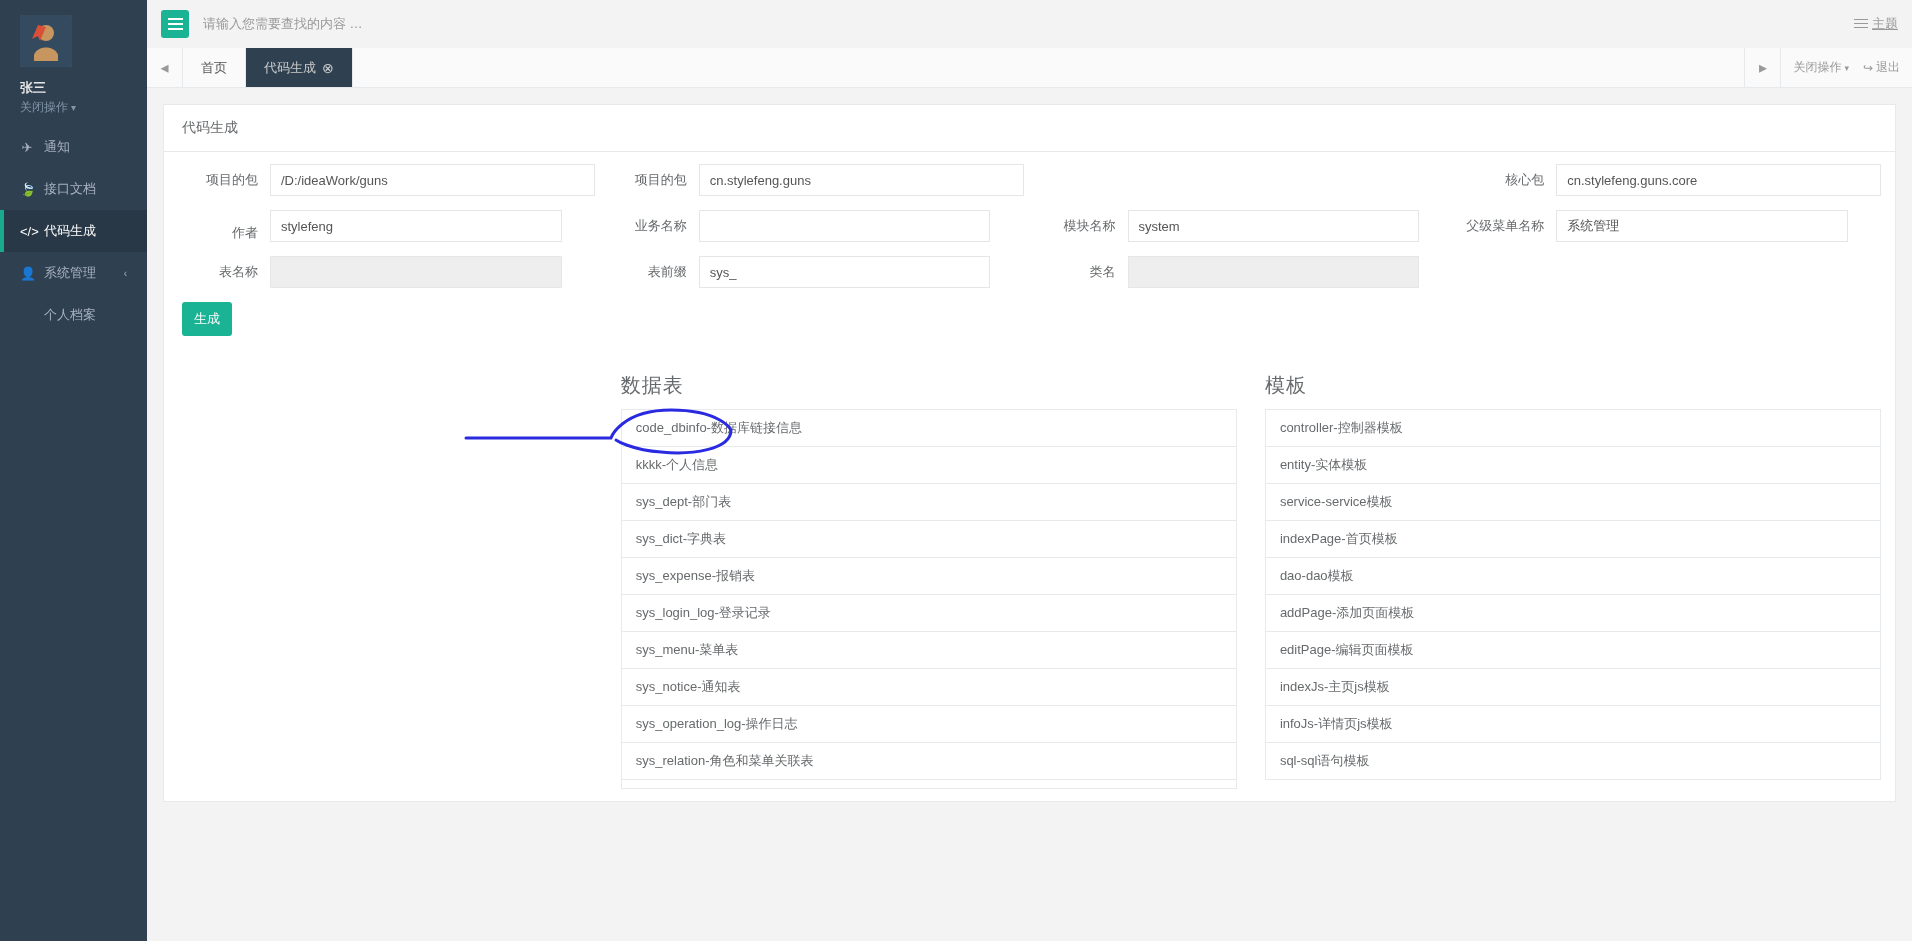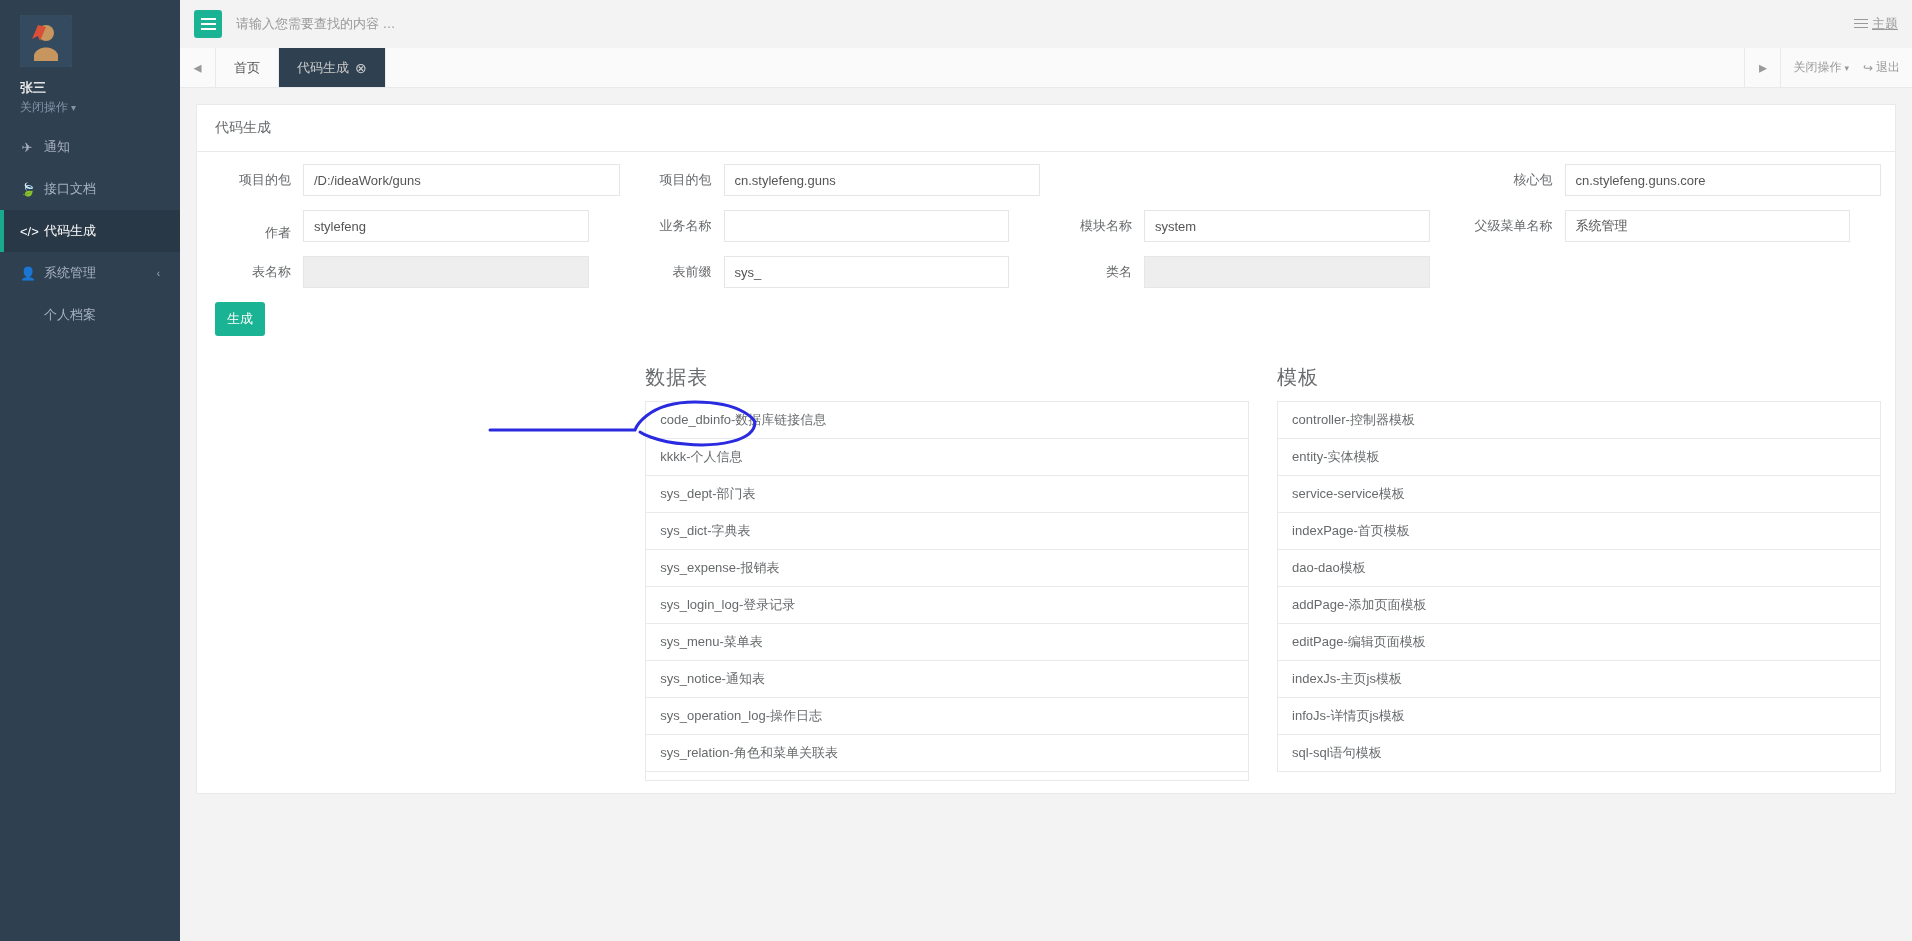--- a/index.html
+++ b/index.html
@@ -1,20 +1,20 @@
 <!DOCTYPE html>
 <html><head>
 <meta charset="utf-8">
 <style>
 * { margin: 0; padding: 0; box-sizing: border-box; font-family: "Microsoft YaHei", Arial, sans-serif; }
 html, body { width: 100%; height: 100%; background: #f3f3f4; }
 body { display: flex; height: 941px; overflow: hidden; }
 
 
-.sidebar { width: 180px; background: #2f4050; color: #a7b1c2; display: flex; flex-direction: column; flex-shrink: 0; }
+.sidebar { width: 147px; background: #2f4050; color: #a7b1c2; display: flex; flex-direction: column; flex-shrink: 0; }
 .sidebar-header { padding: 15px 20px 10px; background: #2f4050; text-align: left; }
 .avatar { width: 52px; height: 52px; background: #6a7b8f; border-radius: 3px; margin-bottom: 8px; display: inline-block; position: relative; overflow: hidden; }
 .avatar svg { width: 52px; height: 52px; }
 .user-name { font-size: 13px; font-weight: bold; color: #e6e6e6; }
 .user-role { font-size: 12px; color: #8095a8; cursor: pointer; display: inline-flex; align-items: center; gap: 3px; }
 .nav-list { list-style: none; }
 .nav-item { padding: 12px 20px; font-size: 13px; color: #a7b1c2; cursor: pointer; display: flex; align-items: center; gap: 10px; }
 .nav-item.active { background: #293846; color: #fff; border-left: 4px solid #19aa8d; padding-left: 16px; }
 .nav-item .icon { width: 14px; display: inline-block; text-align: center; }
 .nav-item .chev { margin-left: auto; font-size: 10px; }
@@ -49,21 +49,21 @@
 .panel-body { padding: 12px 14px; }
 
 .form-grid { display: grid; grid-template-columns: repeat(4, 1fr); gap: 4px 12px; }
 .form-row { display: flex; align-items: center; margin-bottom: 10px; }
 .form-label { width: 92px; text-align: right; padding-right: 12px; font-size: 13px; color: #676a6c; flex-shrink: 0; }
 .form-input { flex: 1; height: 32px; border: 1px solid #e5e6e7; padding: 0 10px; font-size: 13px; color: #555; background: #fff; }
 .form-input[readonly] { background: #eee; }
 
 .btn-gen { margin: 4px 0 8px 4px; background: #1ab394; color: #fff; border: 0; border-radius: 3px; padding: 8px 12px; font-size: 13px; cursor: pointer; }
 
-.lists-row { display: flex; gap: 28px; margin-top: 20px; }
+.lists-row { display: flex; gap: 28px; margin-top: 28px; }
 .list-col { flex: 1; max-width: 48%; }
 .list-col.narrow-offset { margin-left: 26%; }
 .list-col h3 { font-size: 20px; font-weight: normal; color: #676a6c; margin-bottom: 10px; letter-spacing: 1px; }
 .list-box { border: 1px solid #e7eaec; max-height: 380px; overflow-y: auto; }
 .list-item { padding: 9px 14px; font-size: 13px; color: #676a6c; border-top: 1px solid #e7eaec; cursor: pointer; }
 .list-item:first-child { border-top: 0; }
 
 ::-webkit-scrollbar { width: 8px; }
 ::-webkit-scrollbar-thumb { background: #ccc; border-radius: 4px; }
 ::-webkit-scrollbar-track { background: #f0f0f0; }

